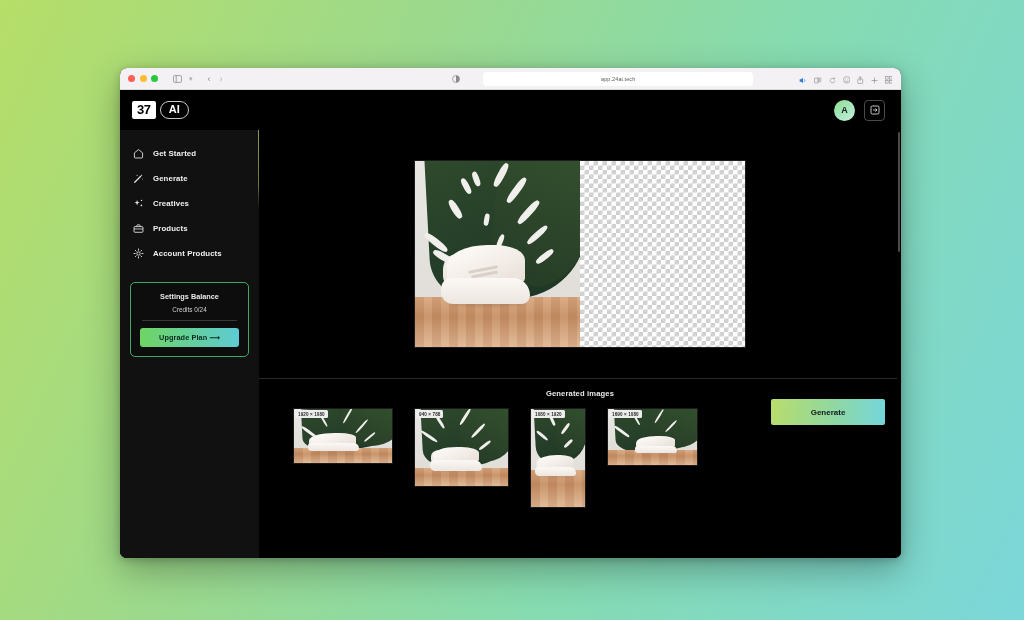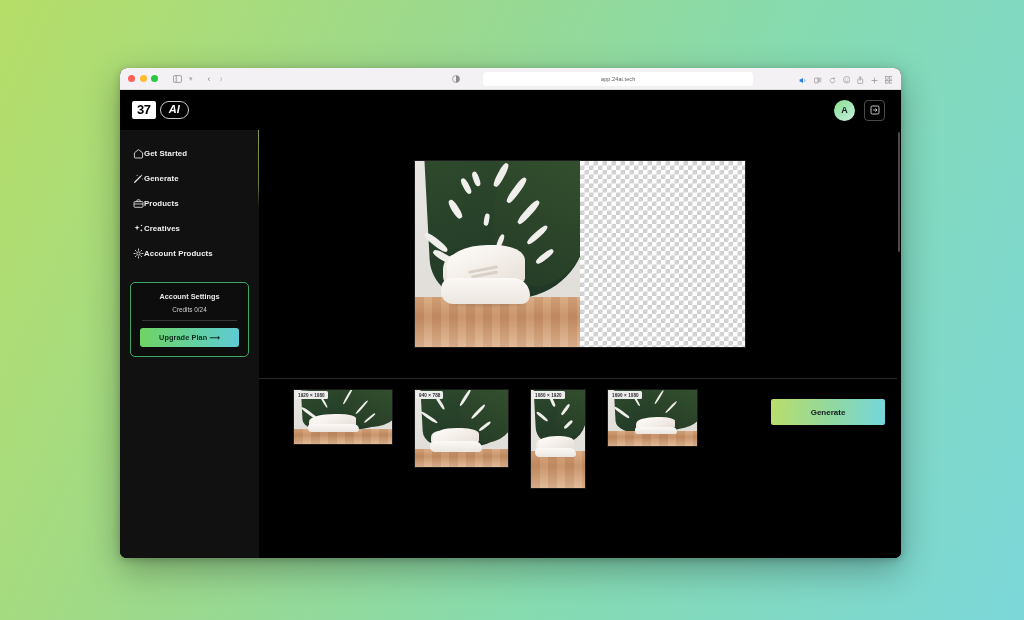--- a/index.html
+++ b/index.html
@@ -68,21 +68,21 @@
   }
   .logo { display:flex; align-items:center; gap:4px; }
   .logo-24 {
     background:#fff; color:#000;
     font-size:13px; font-weight:bold; letter-spacing:-.4px;
     padding:1px 5px; border-radius:2px; line-height:1.25;
   }
   .logo-ai {
     border:1.3px solid #c9c9c9; color:#fff;
     font-size:11px; font-weight:bold; letter-spacing:.2px;
-    padding:1.5px 8px; border-radius:999px; line-height:1.25;font-style:italic;
+    padding:1.5px 8px; border-radius:999px; line-height:1.25;
   }
   .hdr-right { display:flex; align-items:center; gap:9px; }
   .avatar {
     width:21px; height:21px; border-radius:50%;
     background:linear-gradient(140deg,#8fe08a 0%,#a7e7c0 55%,#cdf0d8 100%);
     color:#1a1a1a; font-size:9px; font-weight:bold;
     display:flex; align-items:center; justify-content:center;
   }
   .logout-btn {
     width:21px; height:21px; border-radius:4px;
@@ -100,21 +100,21 @@
     position:relative;
     display:flex; flex-direction:column;
   }
   .sidebar::after {
     content:""; position:absolute; right:0; top:0;
     width:1.5px; height:78px;
     background:linear-gradient(180deg,#8a9c4a 0%, #6b7a3a 70%, rgba(40,48,20,0) 100%);
   }
   .nav { display:flex; flex-direction:column; }
   .nav-item {
-    display:flex; align-items:center; 
+    display:flex; align-items:center; gap:9px;
     padding:7px 8px 7px 13px;
     color:#f0f0f0; font-size:7.8px; font-weight:bold;
     letter-spacing:.1px;
   }
   .nav-ico { width:11px; height:11px; display:flex; align-items:center; justify-content:center; color:#e8e8e8; }
 
   .balance-card {
     margin:16px 10px 0 10px;
     border:1px solid #3ea86a;
     border-radius:5px;
@@ -390,53 +390,53 @@
                   <circle cx="5.2" cy="3" r=".7" fill="currentColor"></circle>
                   <circle cx="12.2" cy="7.6" r=".6" fill="currentColor"></circle>
                 </svg>
             </span>
             <span>Generate</span>
           </div>
 
           <div class="nav-item">
             <span class="nav-ico">
               <svg width="11" height="11" viewBox="0 0 14 14">
+                  <path d="M5.2 2.4l.9 2.6 2.6.9-2.6.9-.9 2.6-.9-2.6L1.7 5.9l2.6-.9z" fill="currentColor"></path>
+                  <path d="M10.6 7.6l.5 1.3 1.3.5-1.3.5-.5 1.3-.5-1.3-1.3-.5 1.3-.5z" fill="currentColor"></path>
+                  <circle cx="10.9" cy="3.1" r=".85" fill="currentColor"></circle>
+                </svg>
+            </span>
+            <span>Creatives</span>
+          </div>
+
+          <div class="nav-item">
+            <span class="nav-ico">
+              <svg width="11" height="11" viewBox="0 0 14 14">
                   <rect x="1.3" y="4.6" width="11.4" height="7.2" rx="1.1" fill="none" stroke="currentColor" stroke-width="1.1"></rect>
                   <path d="M5 4.6V3.3a1 1 0 0 1 1-1h2a1 1 0 0 1 1 1v1.3" fill="none" stroke="currentColor" stroke-width="1.1"></path>
                   <line x1="1.3" y1="7.6" x2="12.7" y2="7.6" stroke="currentColor" stroke-width="1"></line>
                 </svg>
             </span>
             <span>Products</span>
-          </div>
-
-          <div class="nav-item">
-            <span class="nav-ico">
-              <svg width="11" height="11" viewBox="0 0 14 14">
-                  <path d="M5.2 2.4l.9 2.6 2.6.9-2.6.9-.9 2.6-.9-2.6L1.7 5.9l2.6-.9z" fill="currentColor"></path>
-                  <path d="M10.6 7.6l.5 1.3 1.3.5-1.3.5-.5 1.3-.5-1.3-1.3-.5 1.3-.5z" fill="currentColor"></path>
-                  <circle cx="10.9" cy="3.1" r=".85" fill="currentColor"></circle>
-                </svg>
-            </span>
-            <span>Creatives</span>
           </div>
 
           <div class="nav-item">
             <span class="nav-ico">
               <svg width="11" height="11" viewBox="0 0 14 14">
                   <circle cx="7" cy="7" r="2.1" fill="none" stroke="currentColor" stroke-width="1.1"></circle>
                   <path d="M7 1.2v1.6M7 11.2v1.6M1.2 7h1.6M11.2 7h1.6M2.9 2.9l1.15 1.15M9.95 9.95l1.15 1.15M11.1 2.9 9.95 4.05M4.05 9.95 2.9 11.1" stroke="currentColor" stroke-width="1.1" stroke-linecap="round"></path>
                 </svg>
             </span>
             <span>Account Products</span>
           </div>
 
         </div>
 
         <div class="balance-card">
-          <div class="bal-title">Account Settings</div>
+          <div class="bal-title">Settings Balance</div>
           <div class="bal-credits">Credits 0/24</div>
           <div class="bal-div"></div>
           <button class="upgrade-btn">Upgrade Plan ⟶</button>
         </div>
       </div>
 
       <div class="main">
 
         <div class="preview-wrap">
           <div class="preview">
@@ -471,20 +471,21 @@
               </div>
             </div>
 
             <div class="pv-right"></div>
           </div>
         </div>
 
         <div class="divider"></div>
 
         <div class="gen-section">
+          <div class="gen-title">Generated images</div>
 
           <button class="gen-btn">Generate</button>
 
           <div class="thumbs">
 
             <div class="thumb t1">
               <span class="size-badge">1920 × 1080</span>
               <div class="thumb-img">
                 <div class="ph-wall"></div>
                 <div class="ph-leafblock"></div>

